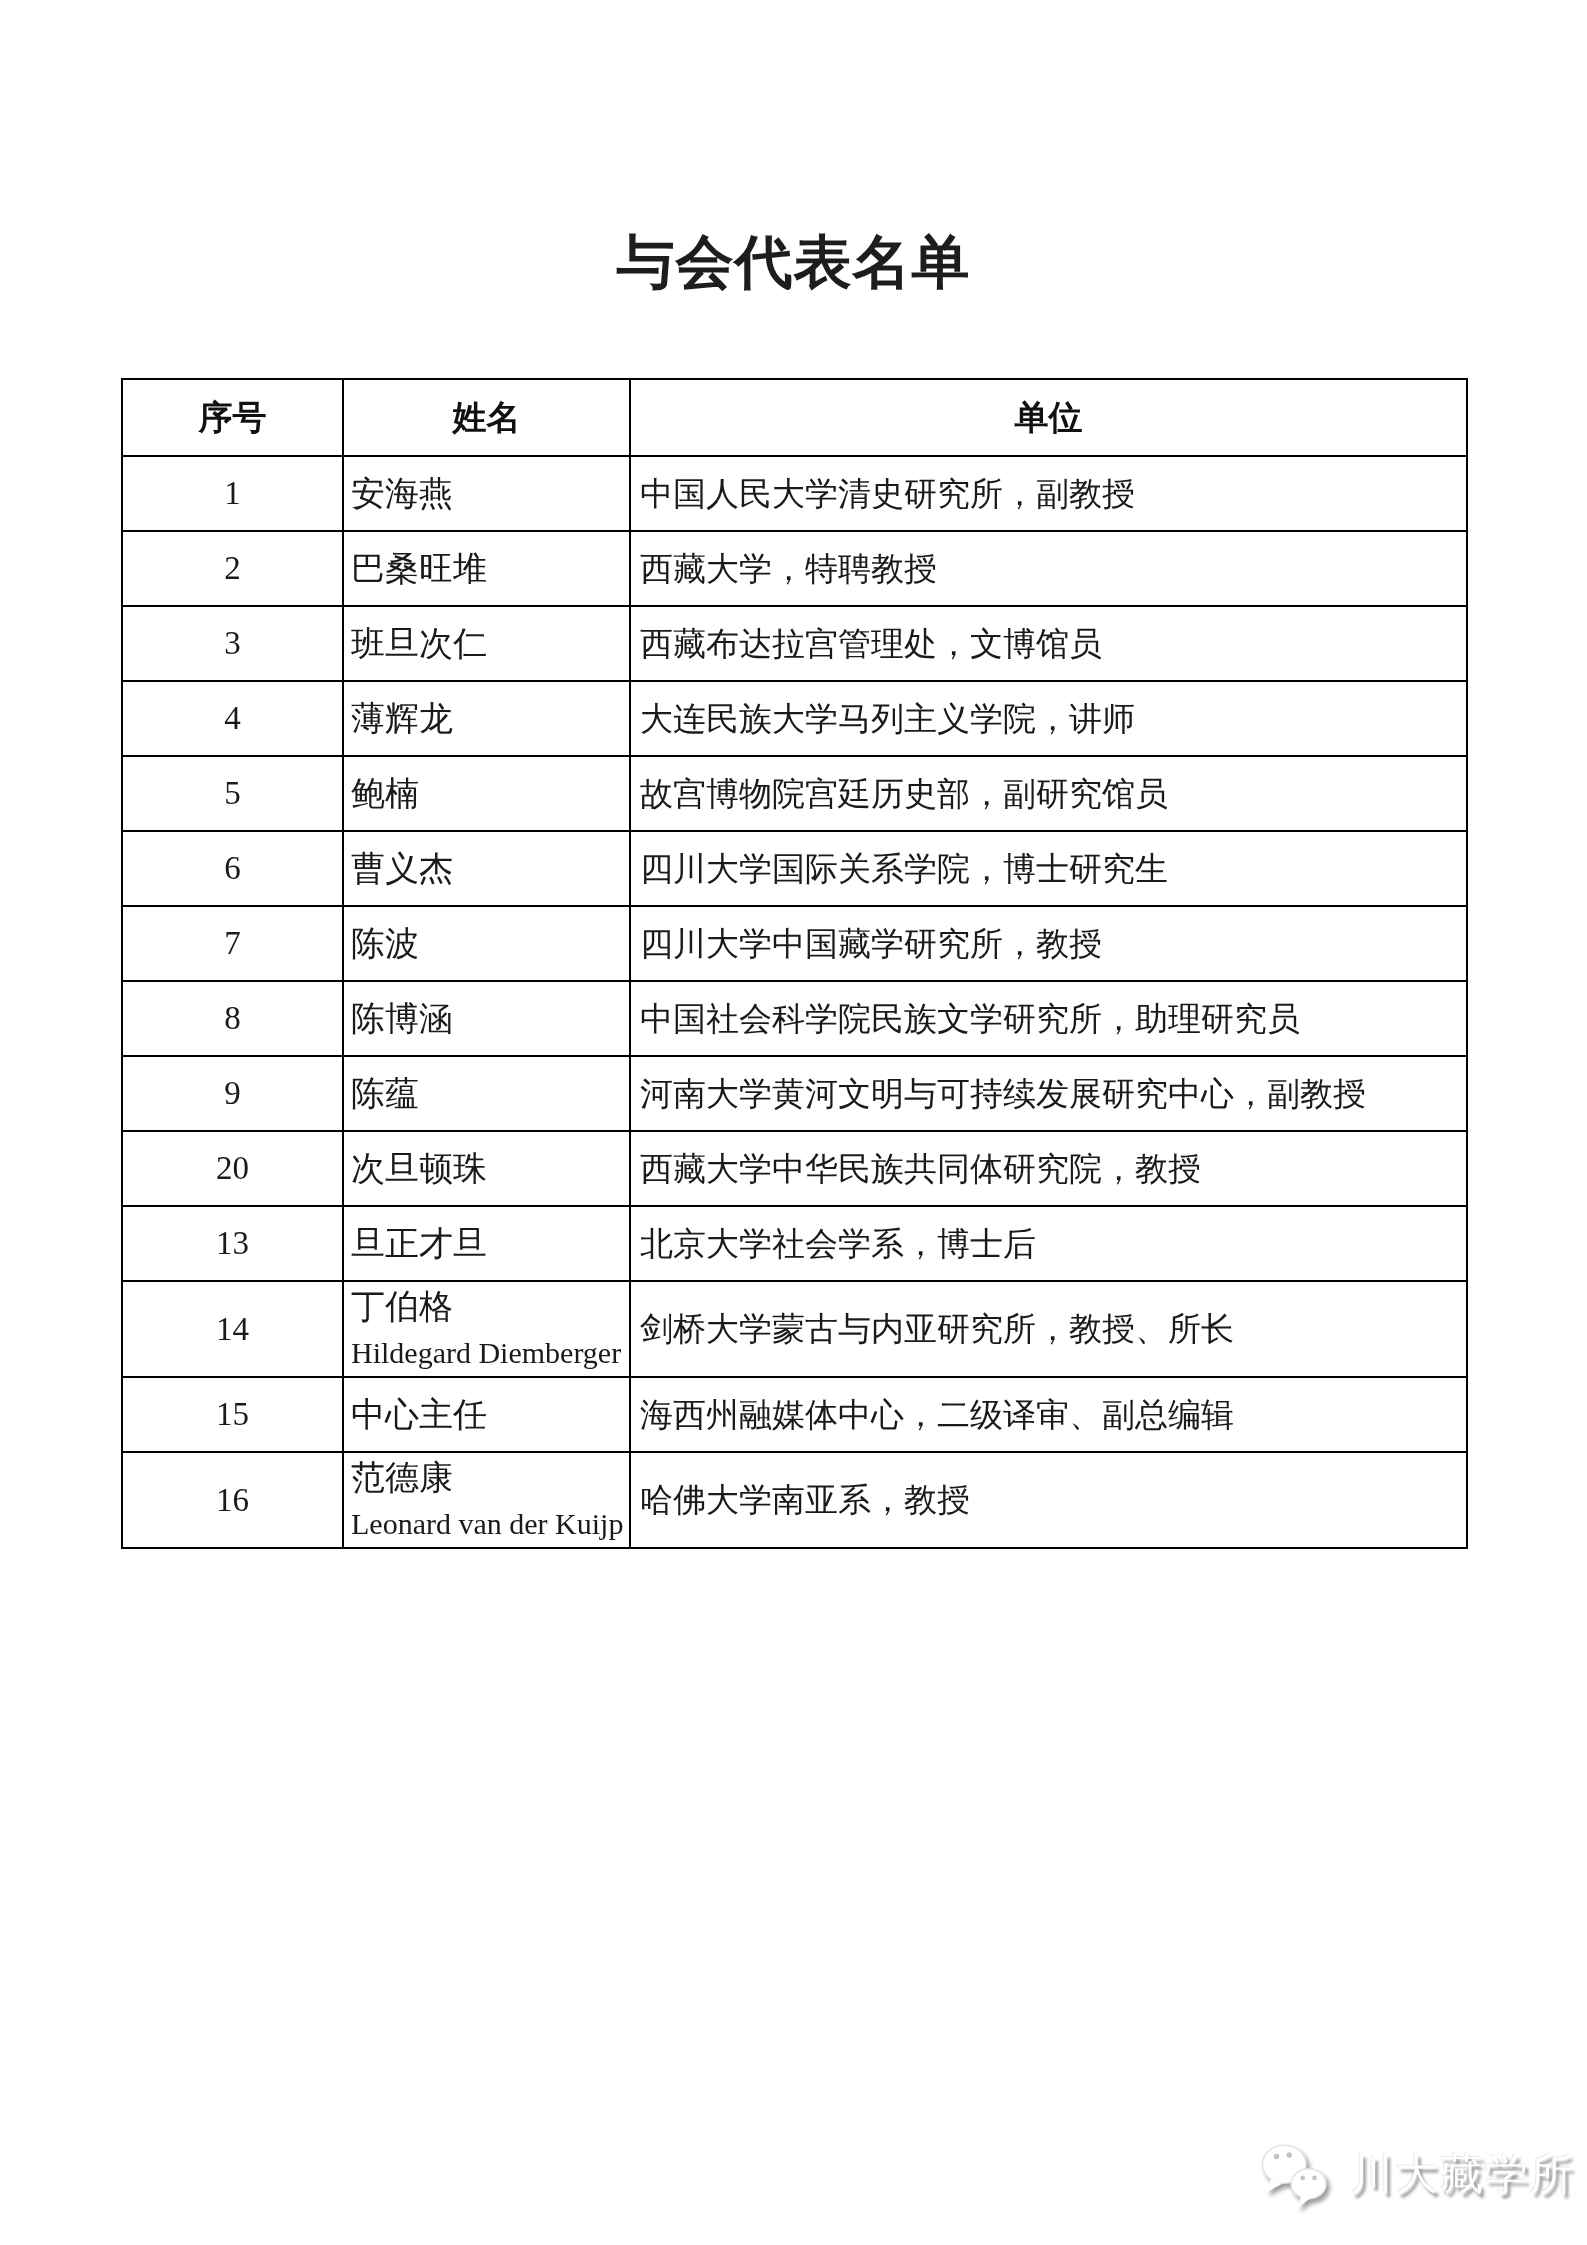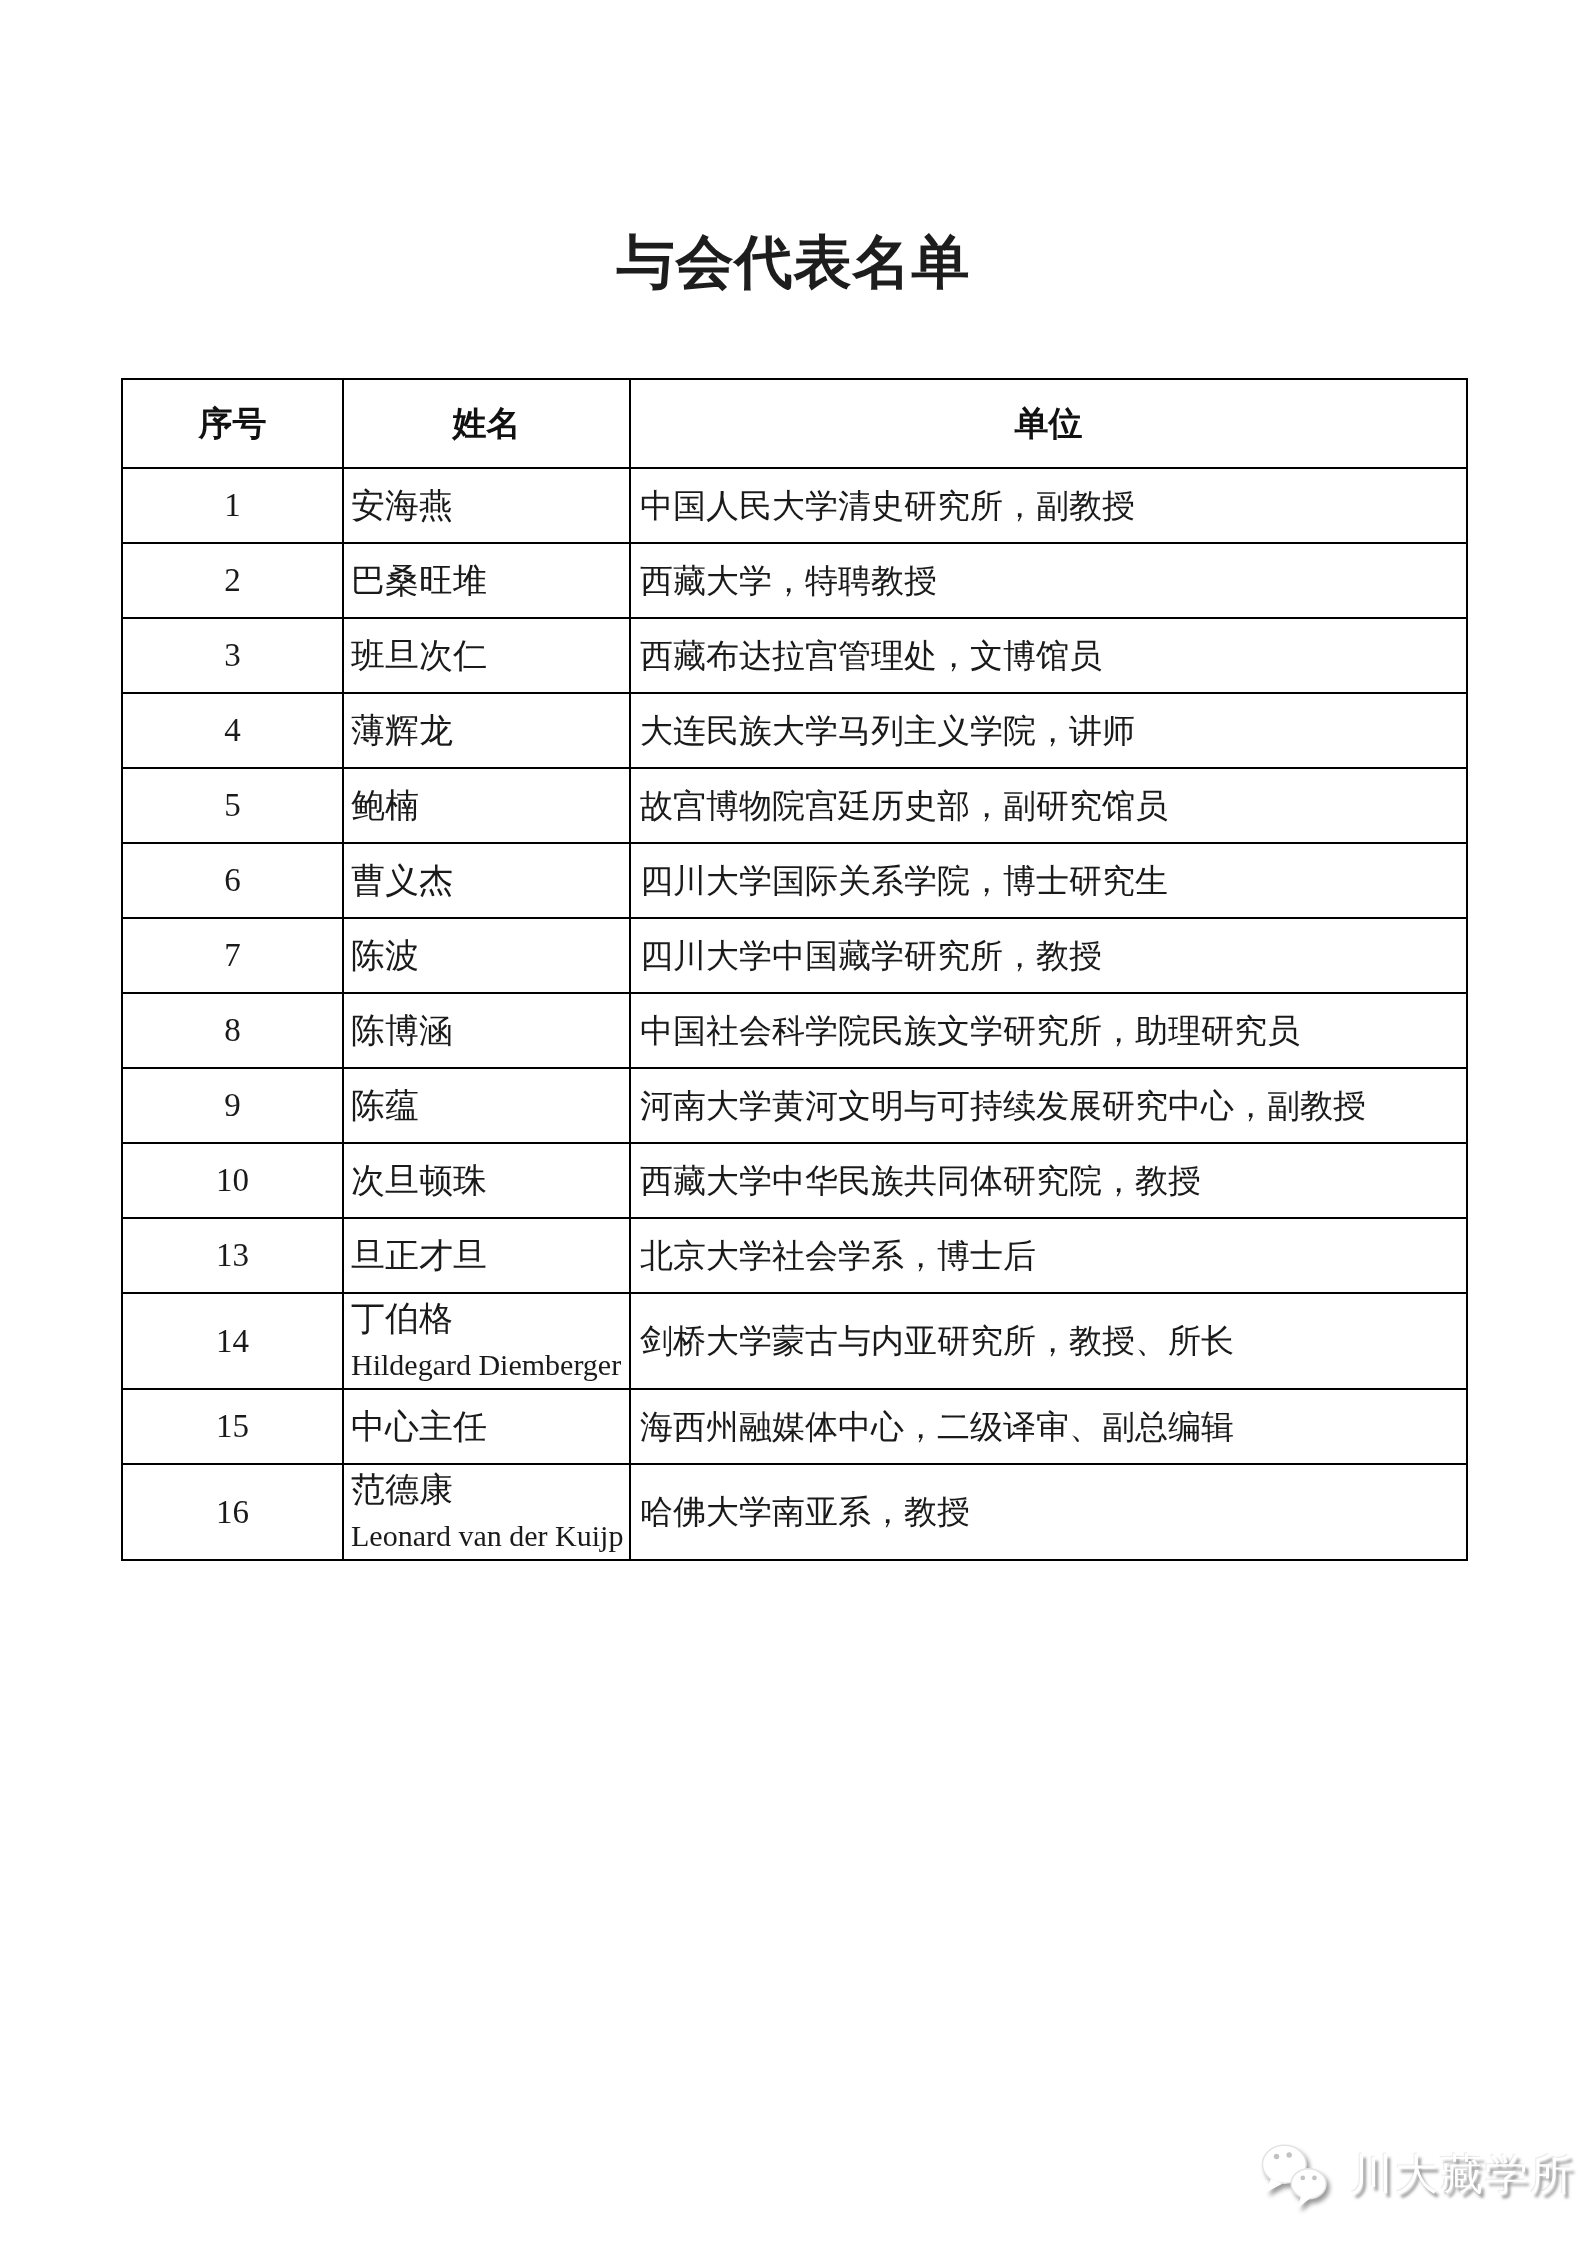--- a/index.html
+++ b/index.html
@@ -32,21 +32,21 @@
     width: 1345px;
   }
   col.c-no   { width: 221px; }
   col.c-name { width: 287px; }
   col.c-unit { width: 837px; }
   th, td {
     border: 2px solid #000000;
     vertical-align: middle;
     overflow: hidden;
   }
-  thead tr { height: 89px; }
+  thead tr { height: 77px; }
   thead th {
     font-size: 34px;
     font-weight: bold;
     text-align: center;
     color: #111;
   }
   tbody tr { height: 75px; }
   td.col-no {
     text-align: center;
     font-size: 33px;
@@ -167,21 +167,21 @@
             <td class="col-unit">中国社会科学院民族文学研究所，助理研究员</td>
           </tr>
           <tr>
             <td class="col-no">9</td>
             <td class="col-name">
               <div class="name-zh">陈蕴</div>
             </td>
             <td class="col-unit">河南大学黄河文明与可持续发展研究中心，副教授</td>
           </tr>
           <tr>
-            <td class="col-no">10</td>
+            <td class="col-no">20</td>
             <td class="col-name">
               <div class="name-zh">次旦顿珠</div>
             </td>
             <td class="col-unit">西藏大学中华民族共同体研究院，教授</td>
           </tr>
           <tr>
             <td class="col-no">13</td>
             <td class="col-name">
               <div class="name-zh">旦正才旦</div>
             </td>

